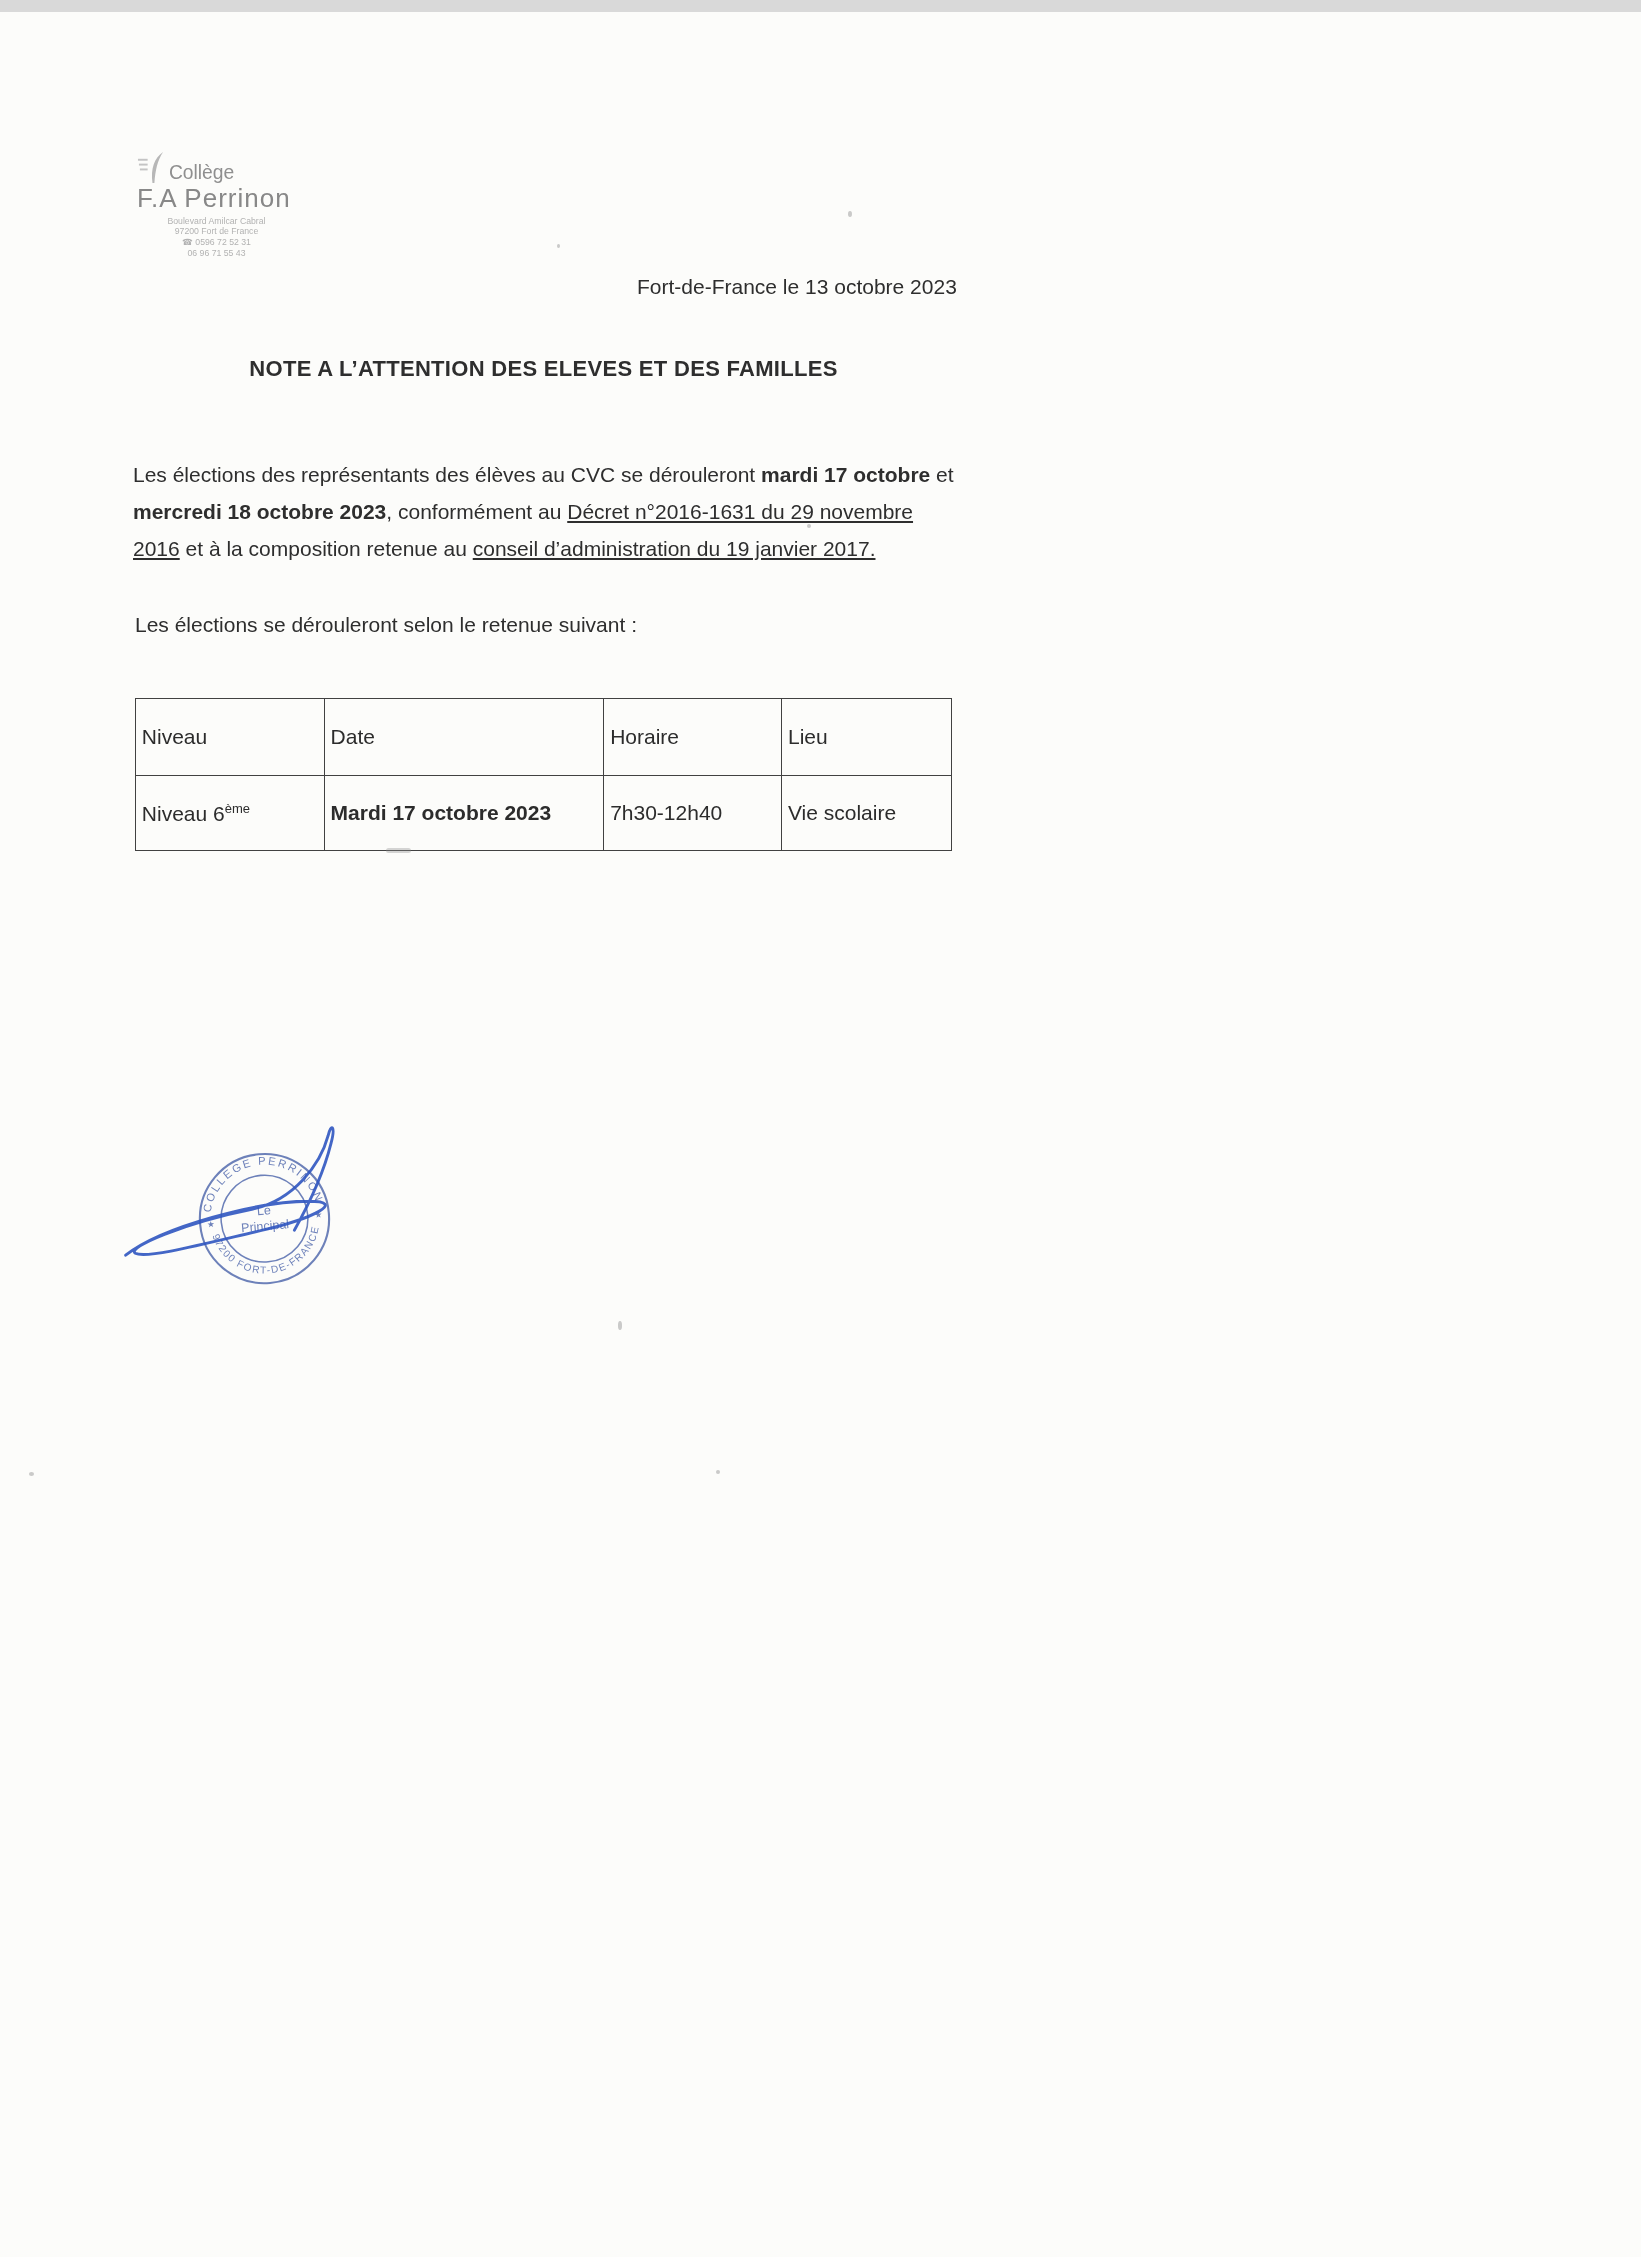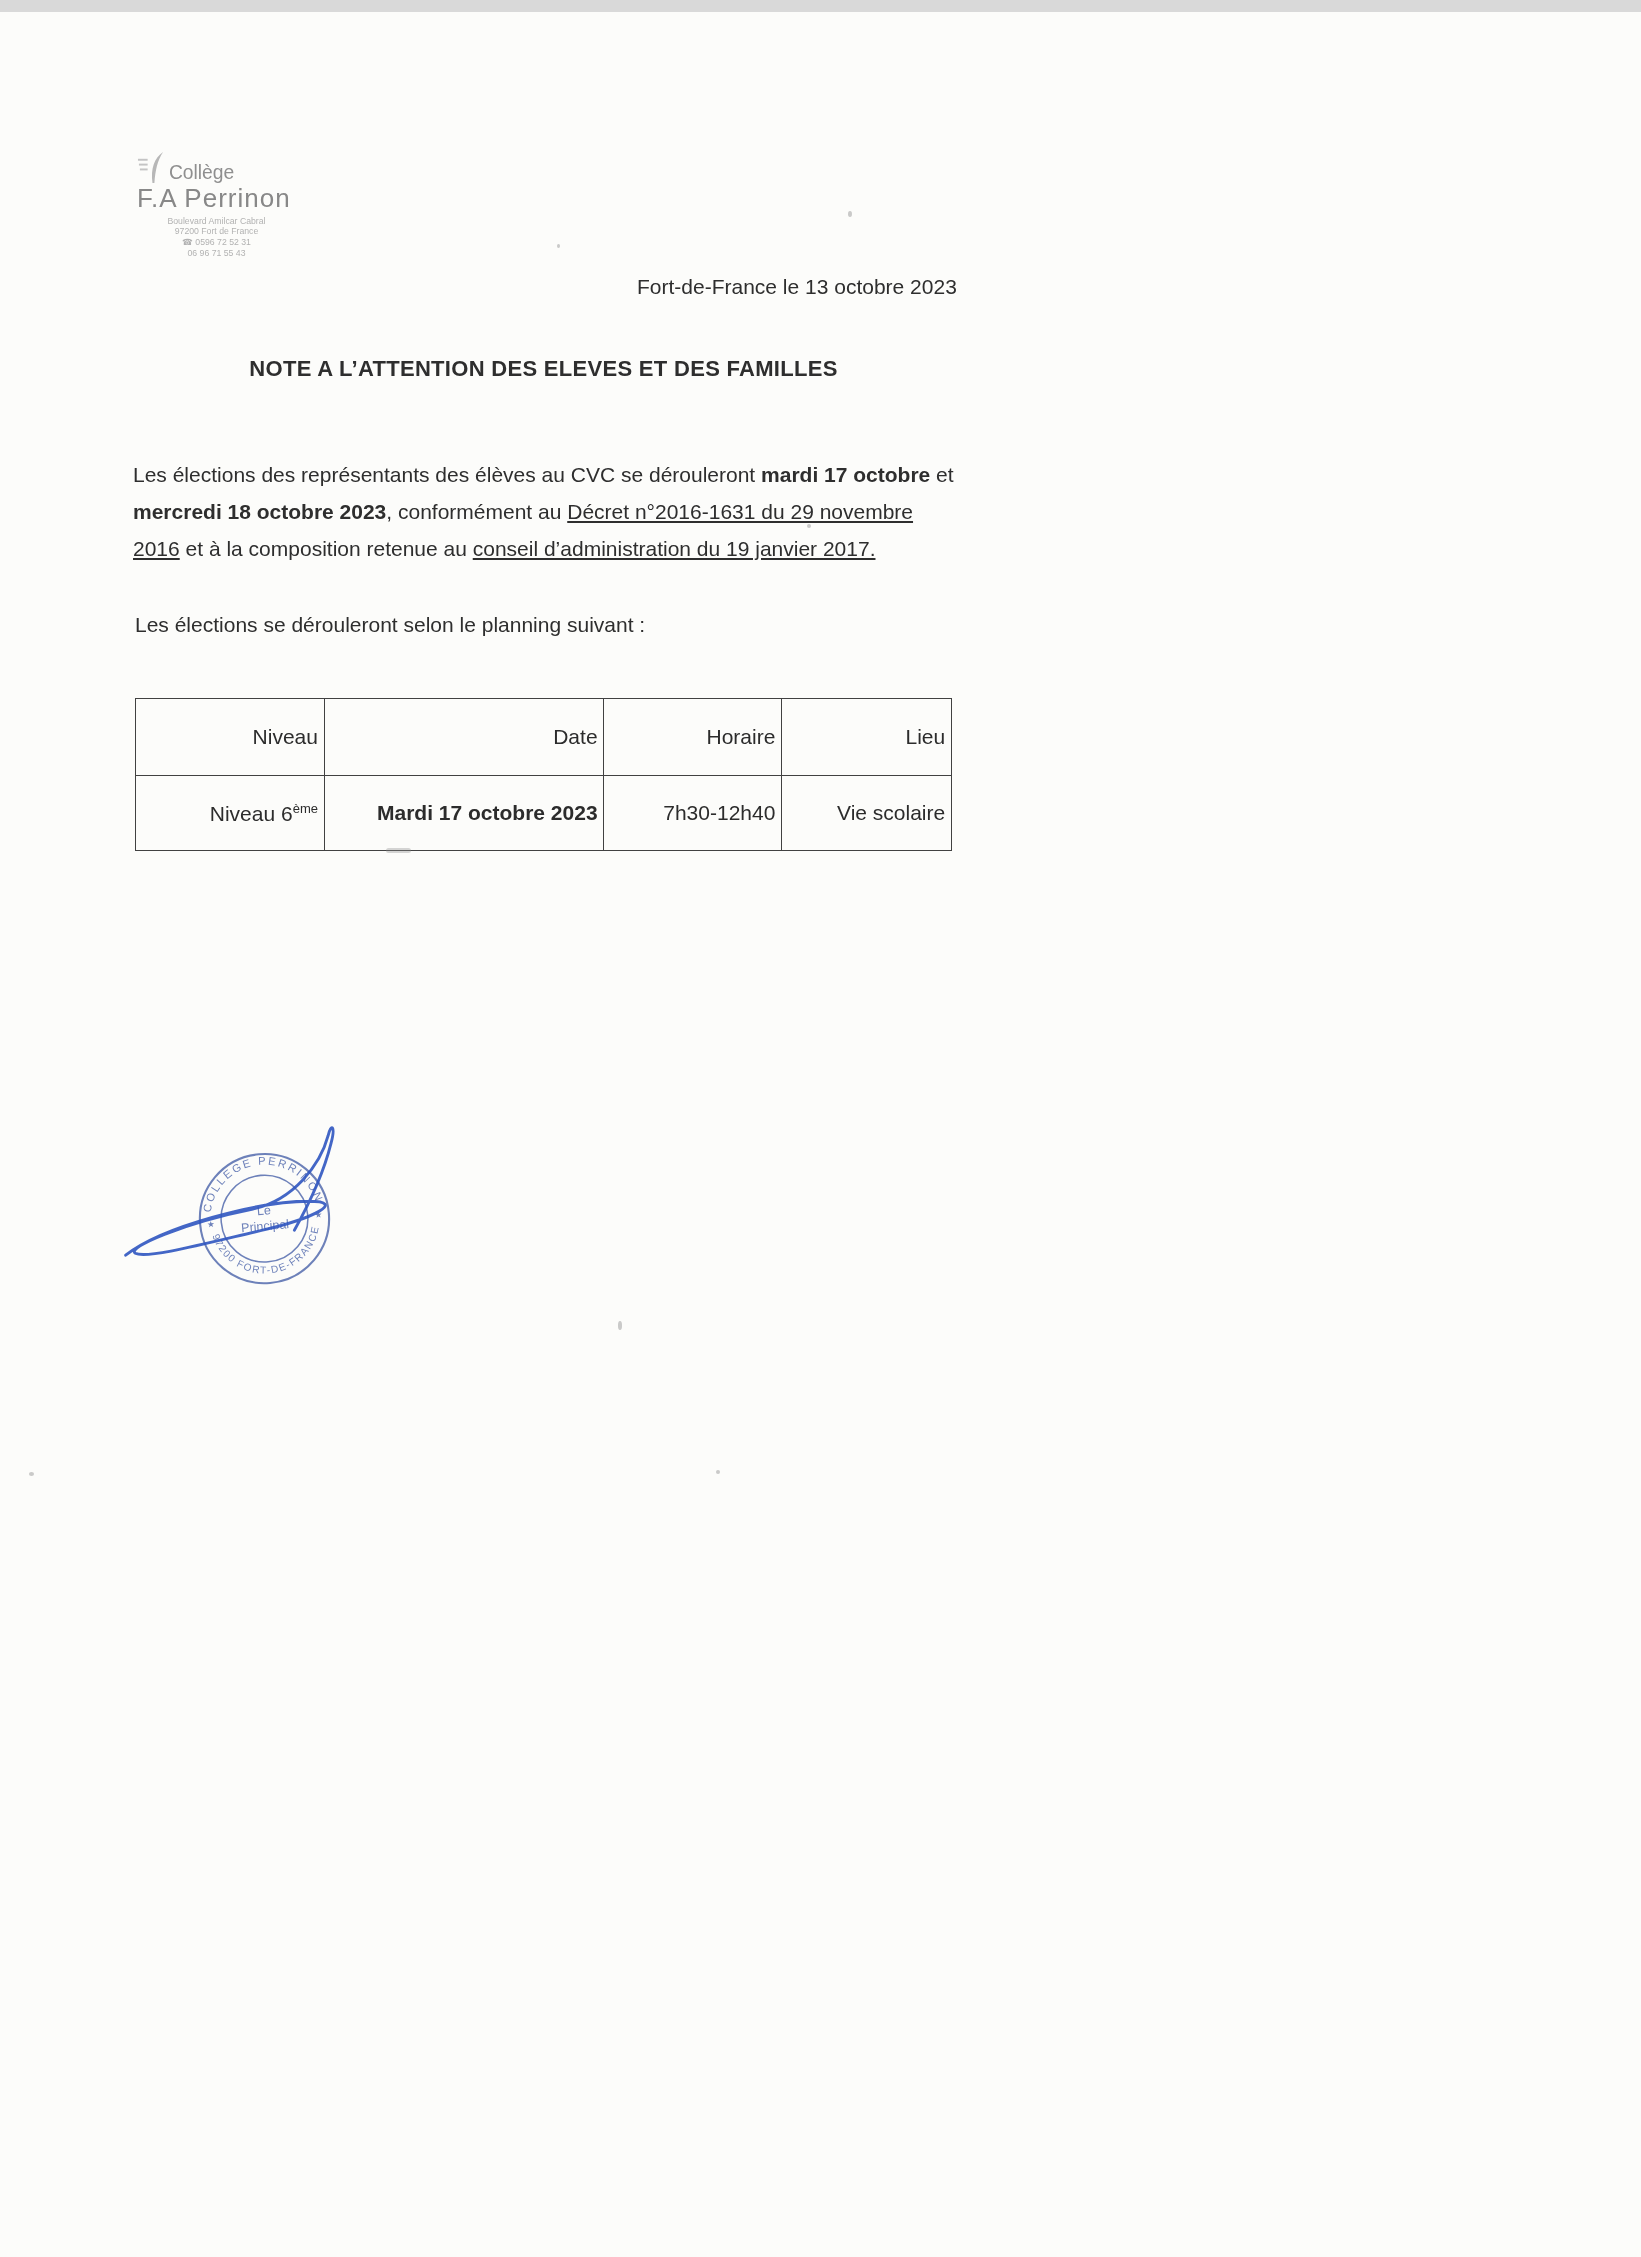--- a/index.html
+++ b/index.html
@@ -18,21 +18,21 @@
   
   .date-line{position:absolute;left:637px;top:263px;font-size:21px;}
   .doc-title{position:absolute;left:135px;top:344px;width:817px;text-align:center;
              font-size:22px;font-weight:bold;letter-spacing:0.3px;}
   
   .intro{position:absolute;left:133px;top:423px;width:821px;font-size:21px;line-height:37px;}
   .intro .ul{text-decoration:underline;}
   .planning-line{position:absolute;left:135px;top:601px;font-size:21px;}
   
   .planning-table{position:absolute;left:135px;top:686px;width:817px;border-collapse:collapse;font-size:21px;color:#2c2c2c;}
-  .planning-table th,.planning-table td{border:1.9px solid #414141;text-align:right;vertical-align:middle;font-weight:normal;padding:0 5.8px;}
+  .planning-table th,.planning-table td{border:1.9px solid #414141;text-align:left;vertical-align:middle;font-weight:normal;padding:0 5.8px;}
   .planning-table thead tr{height:77px;}
   tr.r1{height:75px;}
   tr.r2{height:81px;}
   tr.r3{height:122px;}
   td.bold{font-weight:bold;}
   sup{font-size:62%;vertical-align:super;}
   
   .stamp-wrap{position:absolute;left:104px;top:1089px;}
   
   .speck{position:absolute;background:#a0a0a0;border-radius:50%;opacity:.55;}
@@ -61,21 +61,21 @@
       <div>06 96 71 55 43</div>
     </div>
   </div>
 
   <div class="date-line">Fort-de-France le 13 octobre 2023</div>
 
   <div class="doc-title">NOTE A L’ATTENTION DES ELEVES ET DES FAMILLES</div>
 
   <p class="intro"><span>Les élections des représentants des élèves au CVC se dérouleront </span><b>mardi 17 octobre</b><span> et </span><b>mercredi 18 octobre 2023</b><span>, conformément au </span><span class="ul">Décret n°2016-1631 du 29 novembre 2016</span><span> et à la composition retenue au </span><span class="ul">conseil d’administration du 19 janvier 2017.</span></p>
 
-  <div class="planning-line">Les élections se dérouleront selon le planning suivant :</div>
+  <div class="planning-line">Les élections se dérouleront selon le retenue suivant :</div>
 
   <table class="planning-table">
     <colgroup>
         <col style="width:189px">
         <col style="width:280px">
         <col style="width:178px">
         <col style="width:170px">
       </colgroup>
     <thead>
       <tr>

